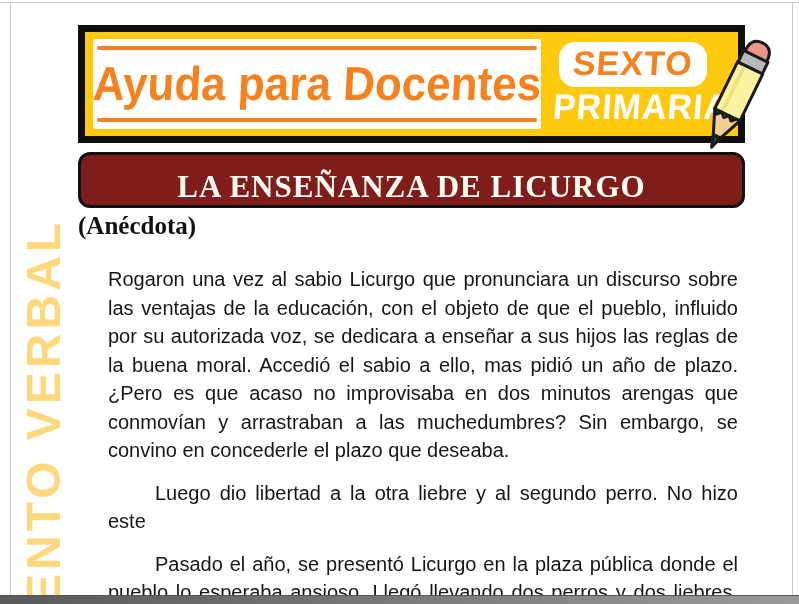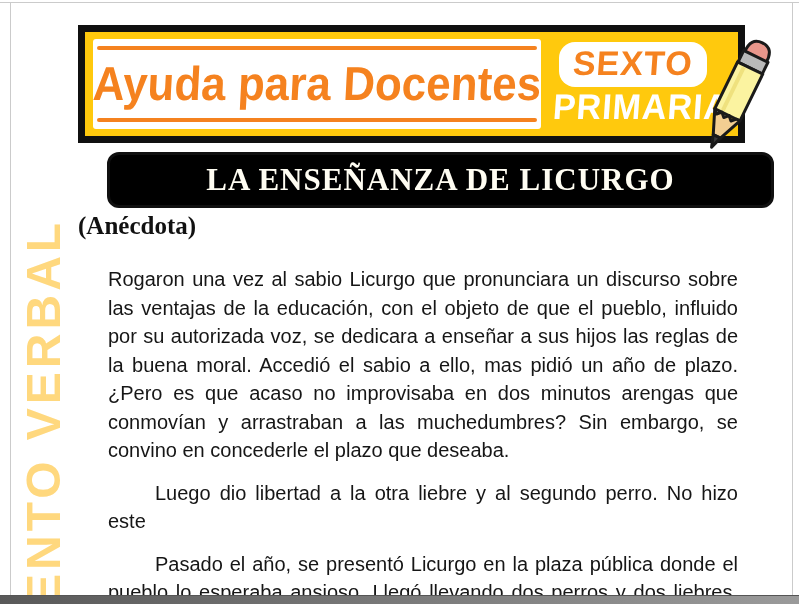--- a/index.html
+++ b/index.html
@@ -51,22 +51,22 @@
   }
   .level-text{
     font-size:34px;font-weight:bold;color:#ffffff;letter-spacing:1px;margin:0 0 0 2px;
     transform:skewX(-4deg) scaleY(1.05);white-space:nowrap;
   }
   .pencil{position:absolute;right:-4px;top:-4px;z-index:3;}
 
   
   .title-bar{
     position:absolute;left:78px;top:152px;width:667px;height:56px;box-sizing:border-box;
-    background:#000000;border:3px solid #101010;border-radius:12px;
-    display:flex;align-items:center;justify-content:center;z-index:2;margin-left:29px;
+    background:#7f1d1d;border:3px solid #101010;border-radius:12px;
+    display:flex;align-items:flex-end;justify-content:center;z-index:2;
   }
   .title-bar span{
     font-family:"Liberation Serif",serif;font-weight:bold;font-size:31px;
     color:#FFFDF2;letter-spacing:1px;white-space:nowrap;
   }
   .subtitle{
     position:absolute;left:78px;top:212px;width:667px;
     font-family:"Liberation Serif",serif;font-weight:bold;font-size:25px;color:#111111;z-index:2;
   }
 

